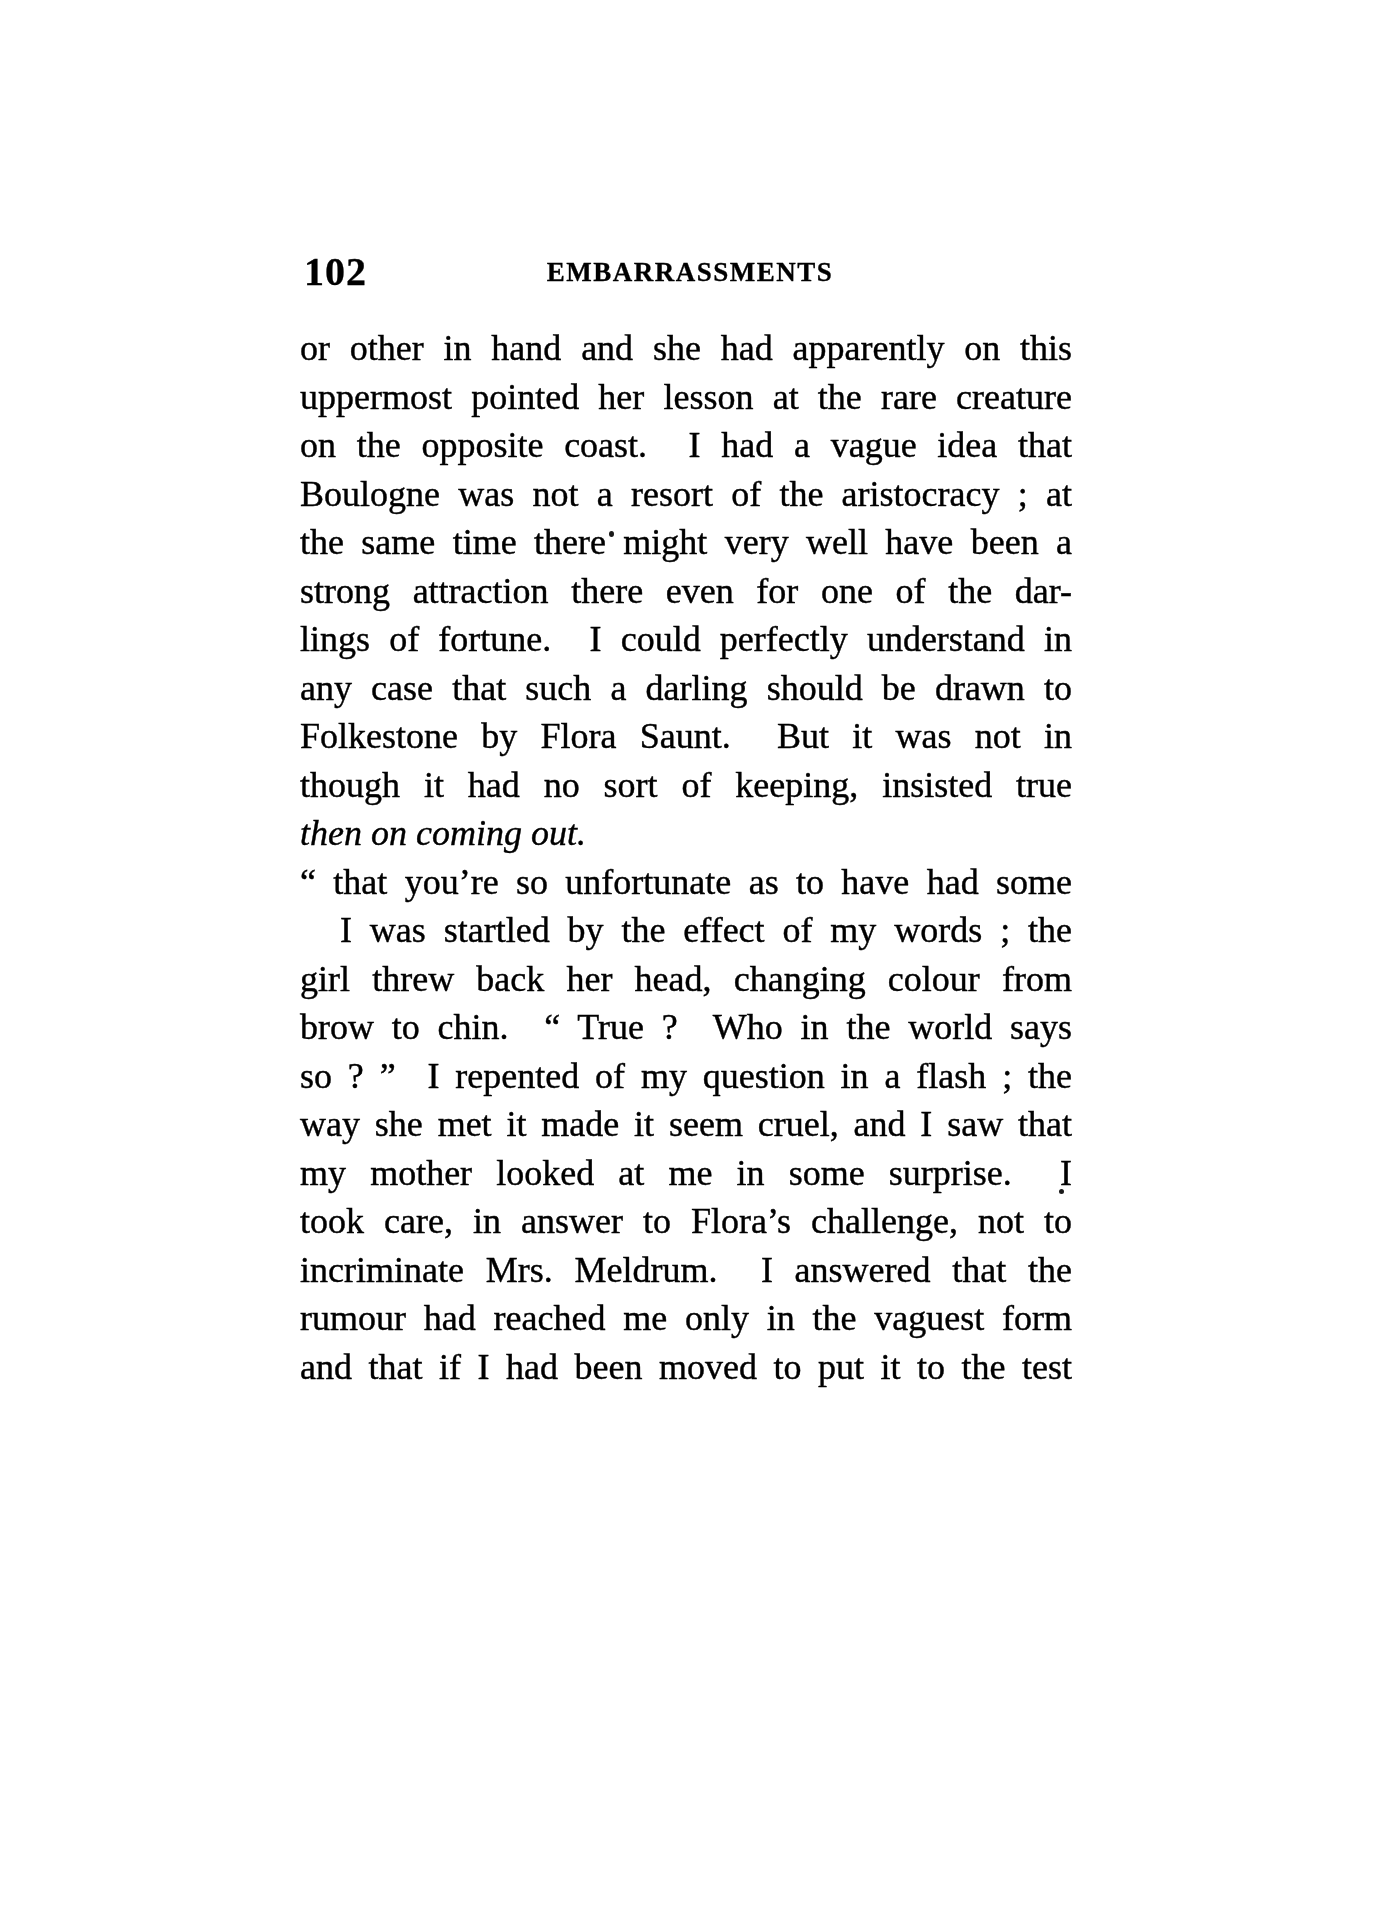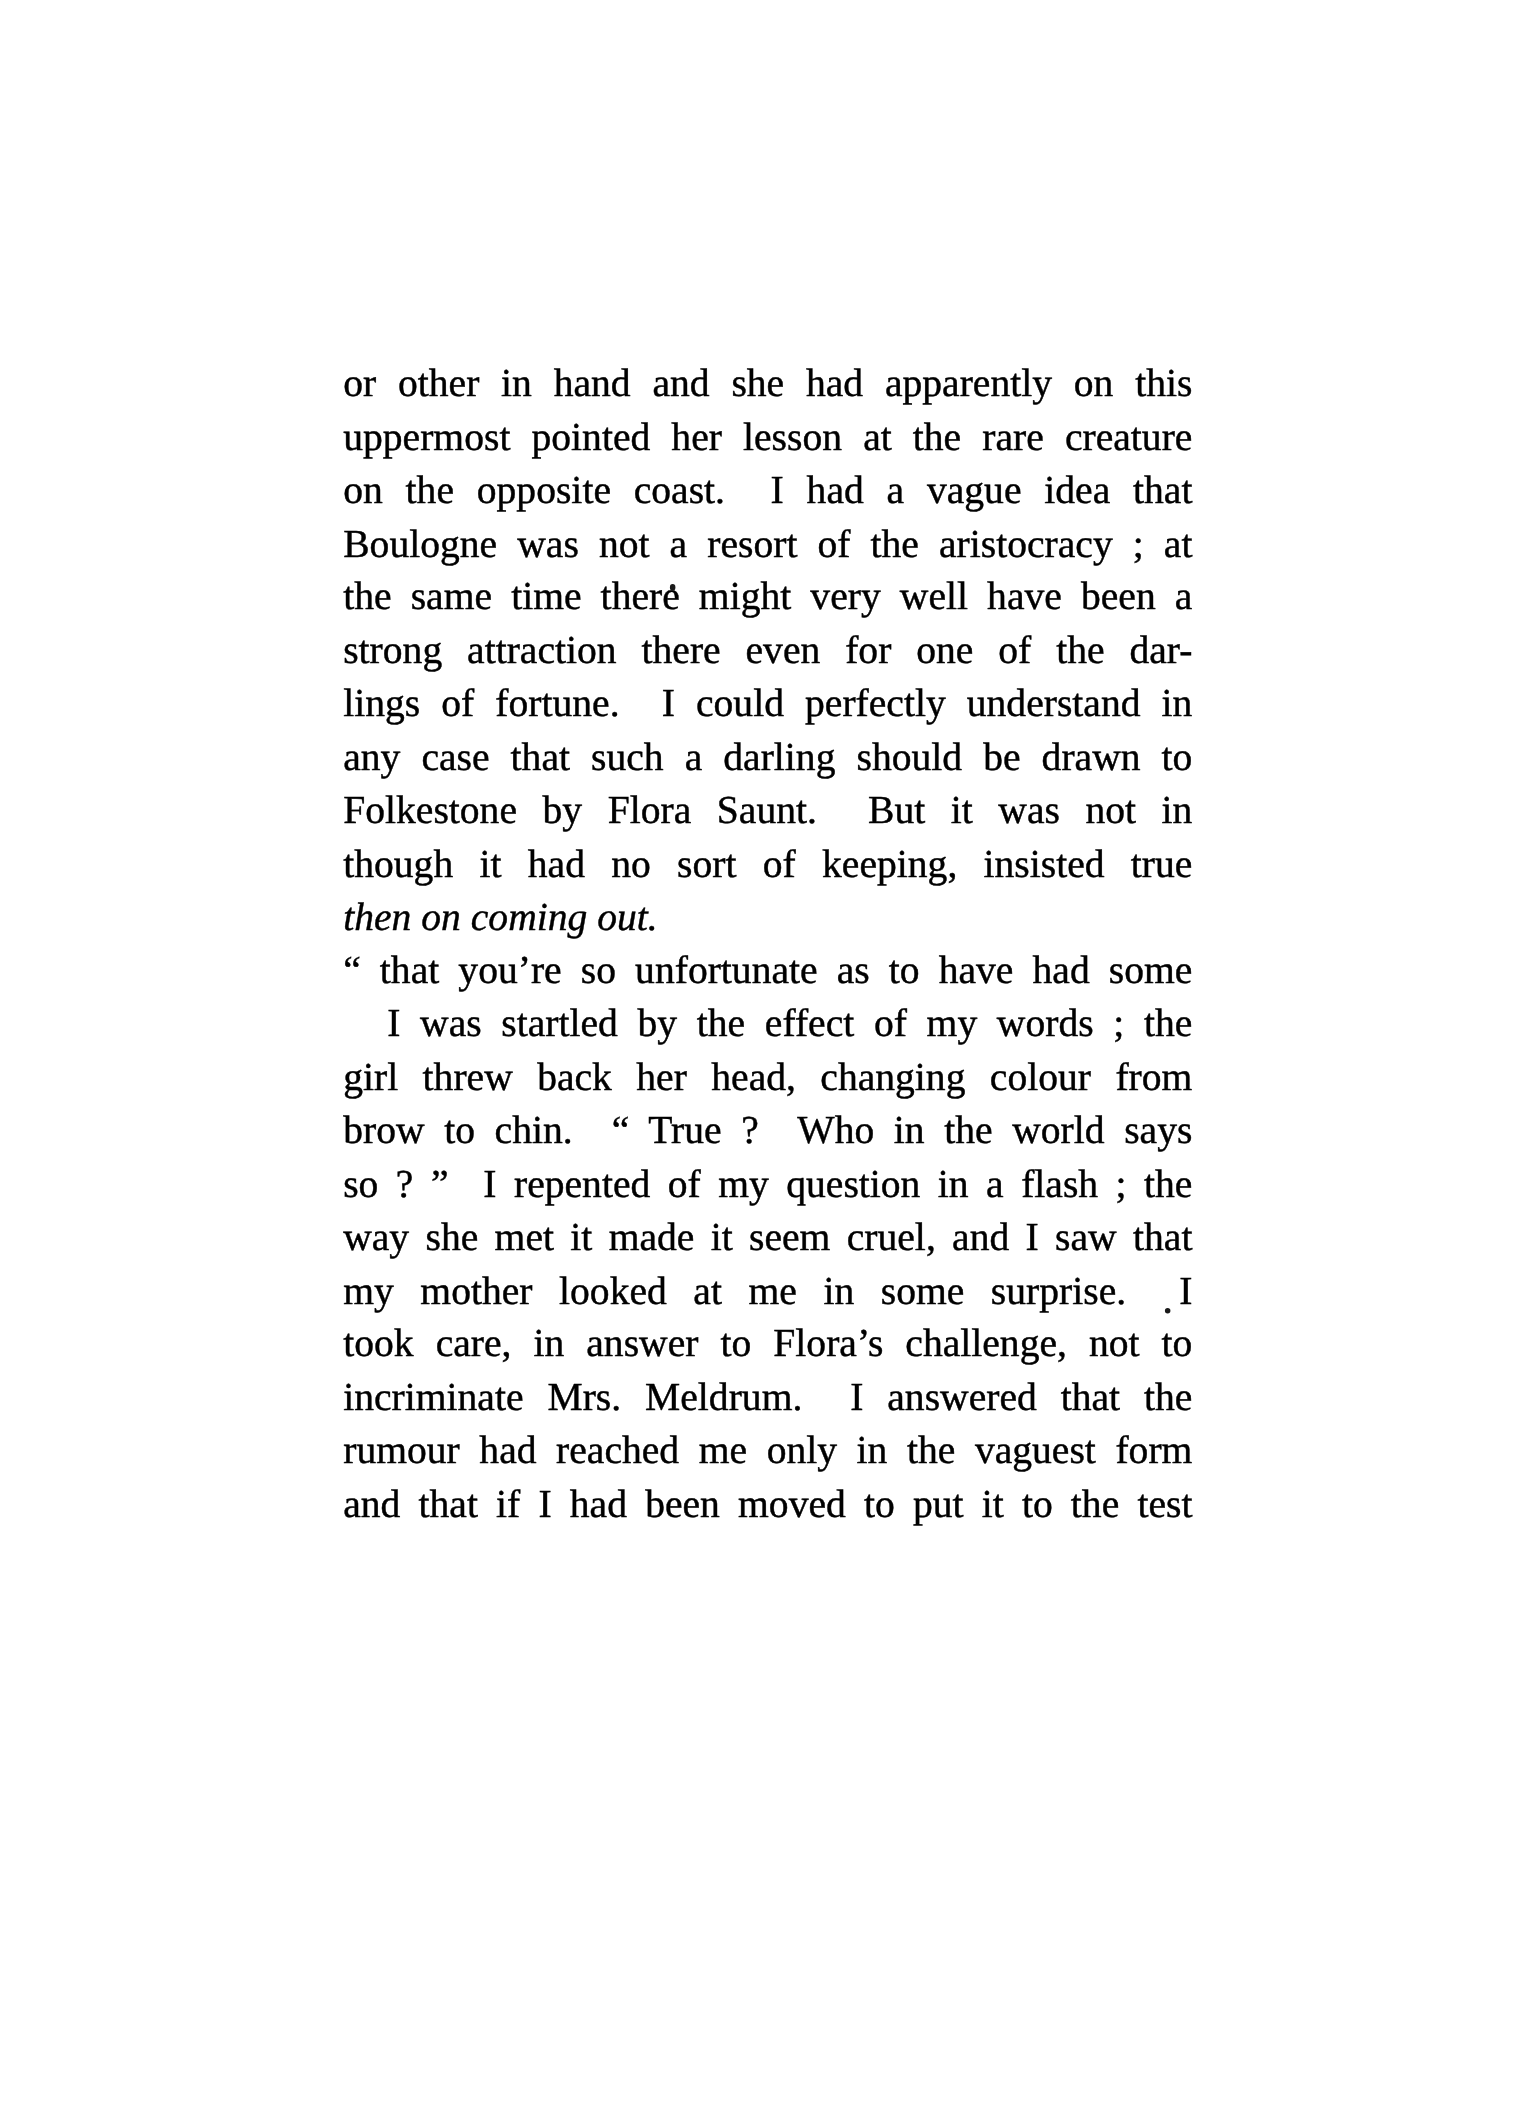--- a/index.html
+++ b/index.html
@@ -40,21 +40,21 @@
     top: 6px;
     text-align: center;
     font-size: 27px;
     line-height: 28px;
     font-weight: bold;
     letter-spacing: 1.5px;
     -webkit-text-stroke: 0.3px #000;
   }
   .text-block {
     position: absolute;
-    left: 312px;
+    left: 300px;
     top: 324px;
     width: 772px;
   }
   .line {
     margin: 0;
     padding: 0;
     font-size: 36px;
     line-height: 48.5px;
     text-align: justify;
     text-align-last: justify;
@@ -73,20 +73,24 @@
     border-radius: 50%;
   }
   .speck-1 { left: 609px; top: 531px; width: 5px; height: 6px; }
   .speck-2 { left: 1059px; top: 1189px; width: 5px; height: 5px; }
 </style>
 </head>
 <body>
 
 <div class="page">
 
+  <header class="running-head">
+    <span class="folio">102</span>
+    <span class="head-title">EMBARRASSMENTS</span>
+  </header>
 
   <main class="text-block">
     <p class="line">or other in hand and she had apparently on this</p>
     <p class="line">uppermost pointed her lesson at the rare creature</p>
     <p class="line">on the opposite coast.&nbsp; I had a vague idea that</p>
     <p class="line">Boulogne was not a resort of the aristocracy ; at</p>
     <p class="line">the same time there might very well have been a</p>
     <p class="line">strong attraction there even for one of the dar-</p>
     <p class="line">lings of fortune.&nbsp; I could perfectly understand in</p>
     <p class="line">any case that such a darling should be drawn to</p>

